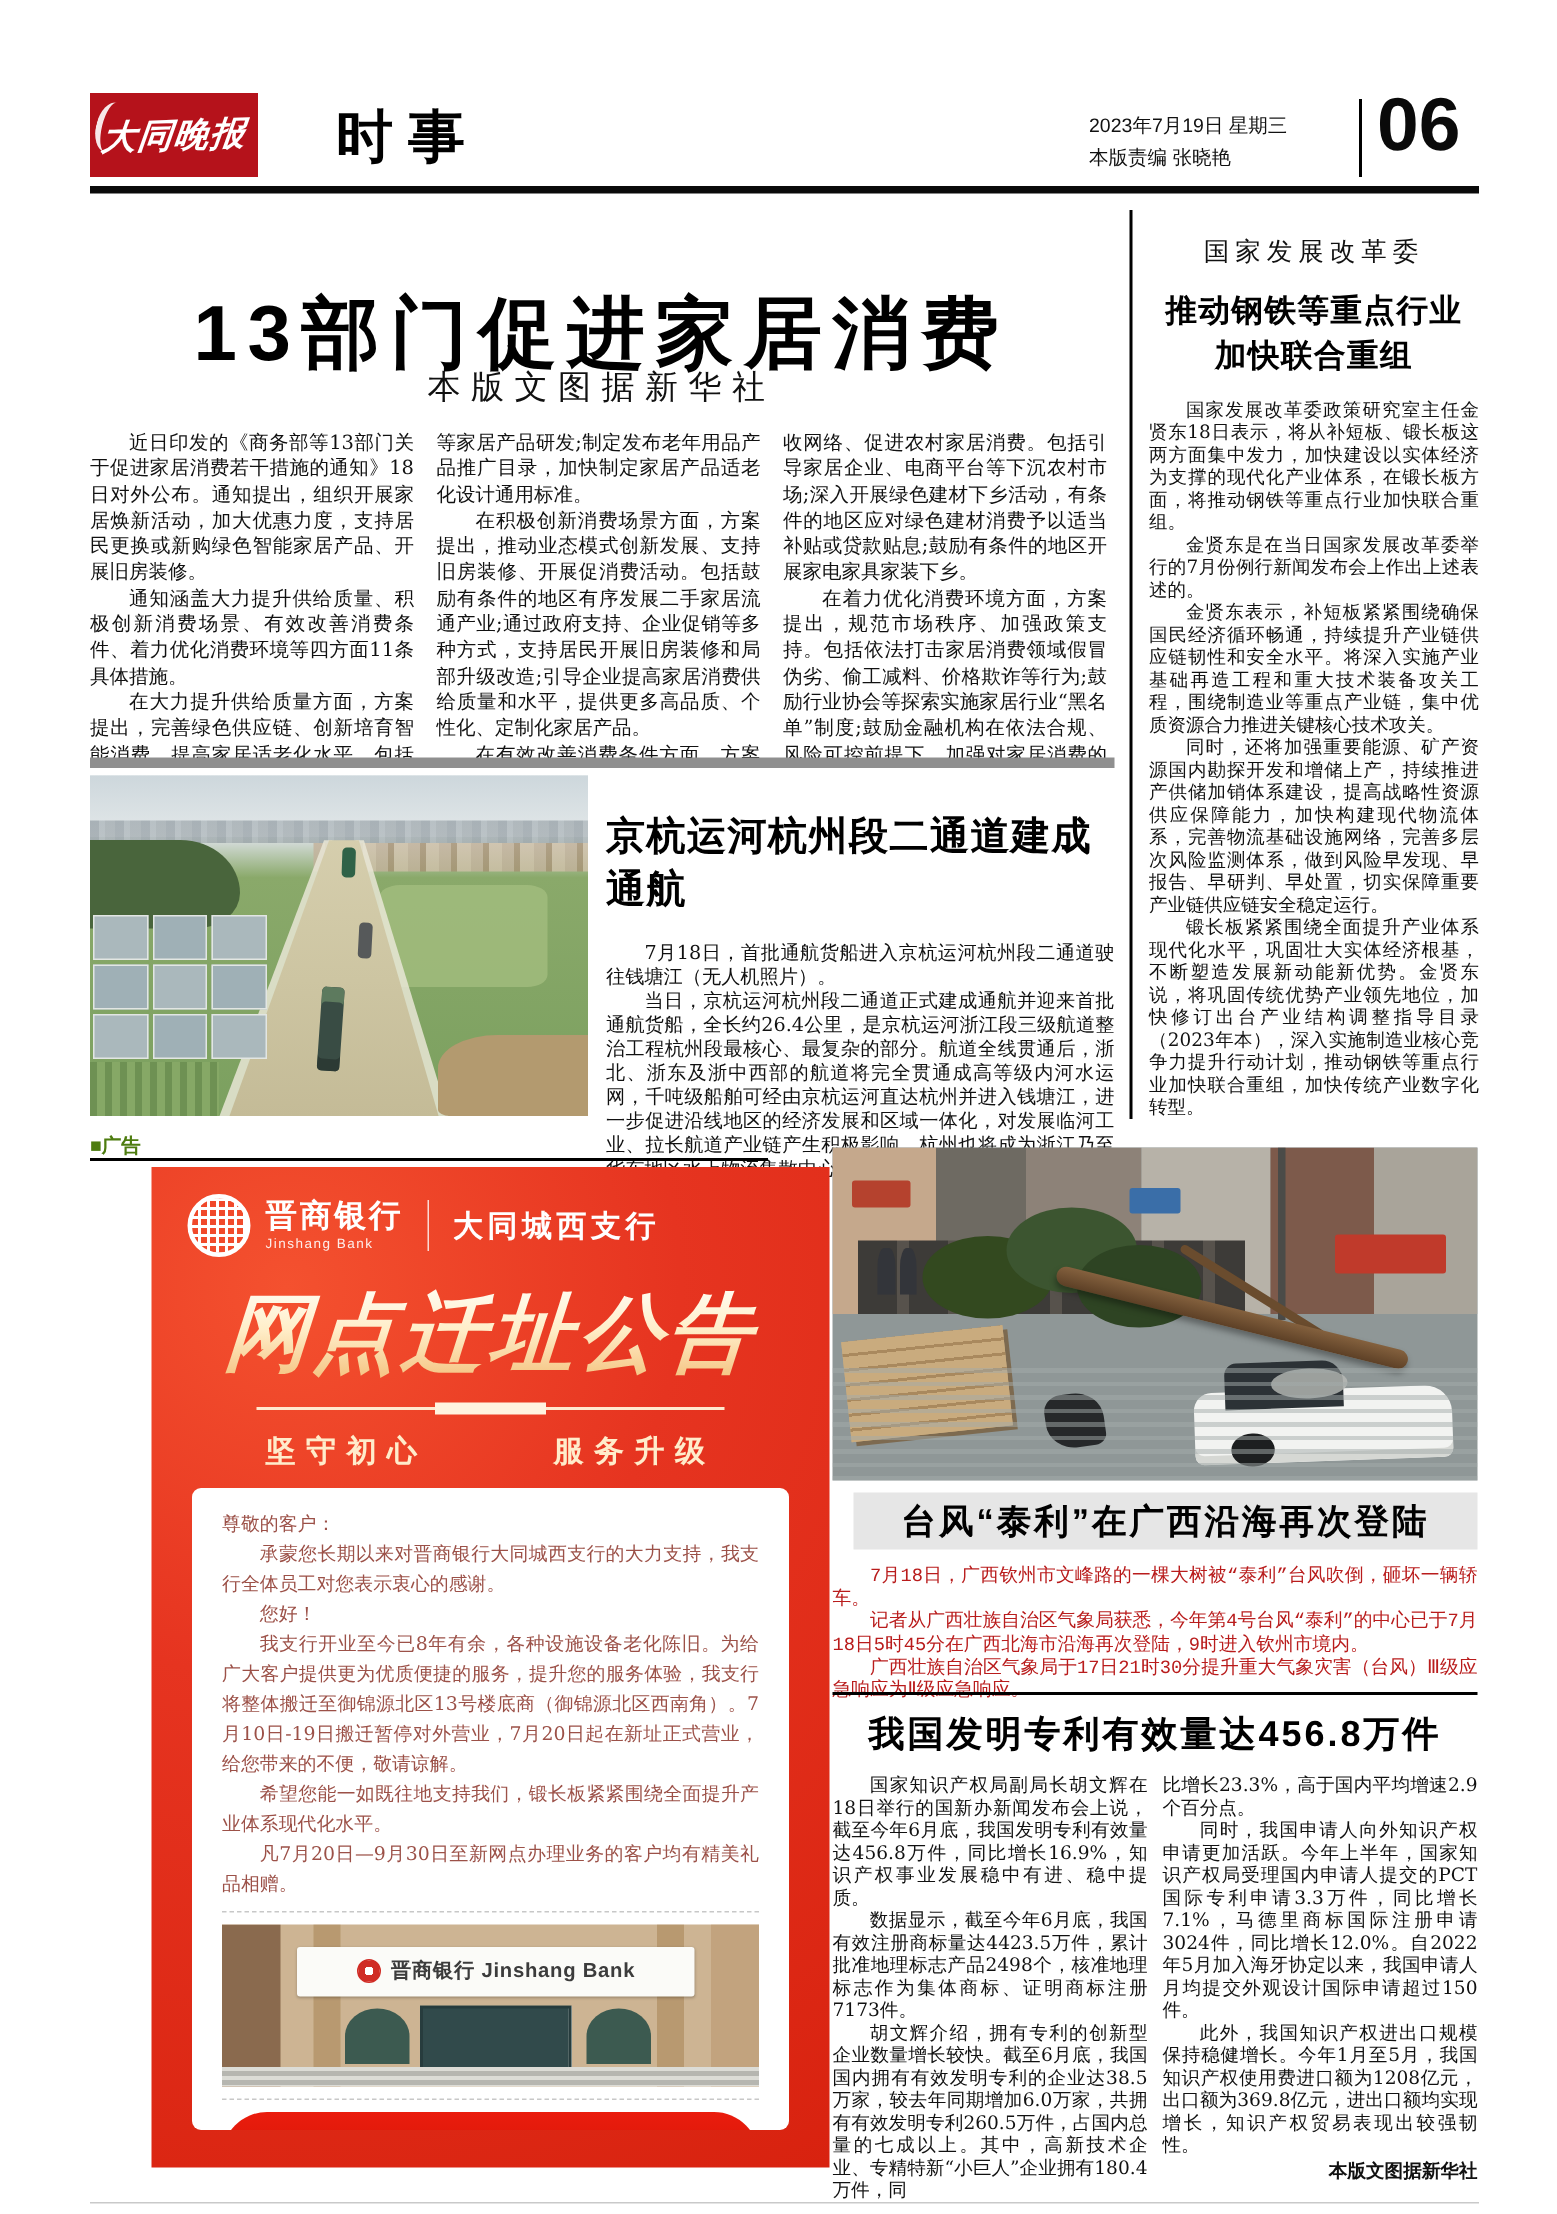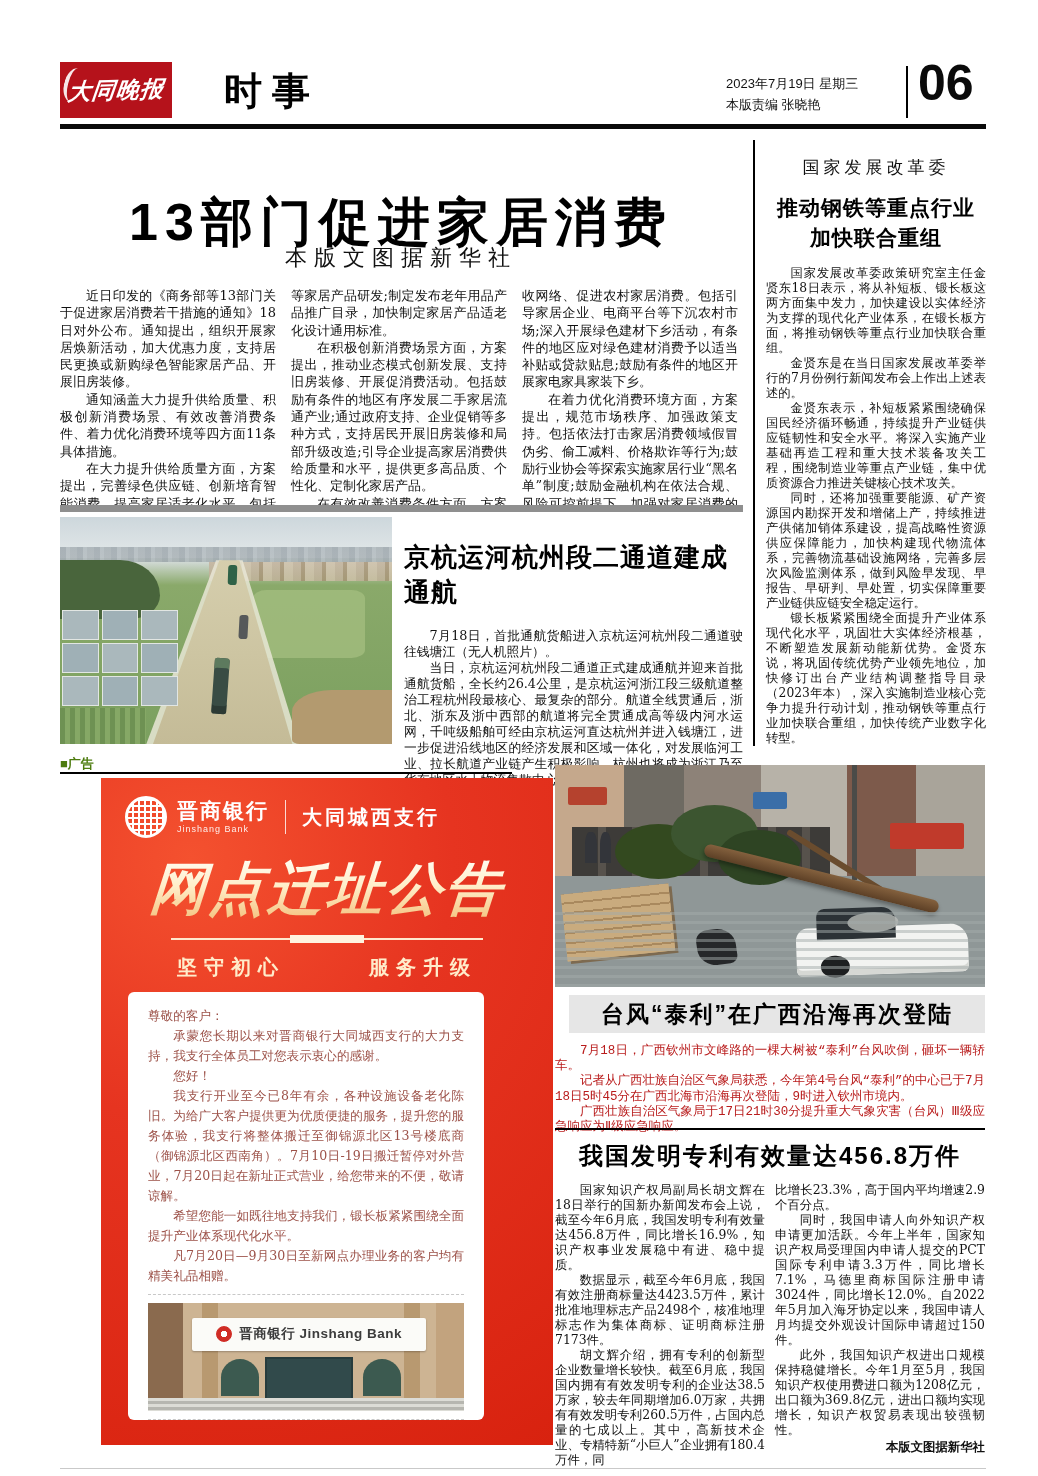--- a/index.html
+++ b/index.html
@@ -85,21 +85,21 @@
   .ad-brand-div{width:1px;height:34px;background:rgba(255,255,255,.8);margin:0 6px;}
   .ad-branch{font-size:20px;font-weight:700;letter-spacing:3px;}
   .ad-title{position:absolute;left:0;top:74px;width:100%;text-align:center;font-size:56px;font-weight:900;font-style:italic;
     letter-spacing:3px;transform:skewX(-4deg);
     background:linear-gradient(180deg,#fffdf5 5%,#ffeec9 45%,#f3bd77 95%);-webkit-background-clip:text;background-clip:text;color:transparent;}
   .ad-line{position:absolute;left:70px;top:157px;width:312px;height:8px;}
   .ad-line::before{content:"";position:absolute;left:0;top:3px;width:100%;height:2px;background:#ffe9cf;}
   .ad-line::after{content:"";position:absolute;left:38%;top:0;width:24%;height:8px;background:#fff3df;}
   .ad-slogan{position:absolute;left:76px;top:176px;width:300px;display:flex;justify-content:space-between;
     color:#ffeccb;font-size:20px;font-weight:800;letter-spacing:7px;}
-  .ad-card{position:absolute;left:27px;top:214px;width:356px;height:428px;background:#fff;border-radius:6px;
+  .ad-card{position:absolute;left:27px;top:214px;width:398px;height:428px;background:#fff;border-radius:6px;
     box-sizing:border-box;padding:14px 20px;overflow:hidden;}
   .ad-letter{font-family:"DejaVu Serif", serif;font-size:12.6px;line-height:20px;color:#9c5148;text-align:justify;}
   .ad-letter p{margin:0;text-indent:2em;}
   .ad-letter p.salut{text-indent:0;}
   .ad-dash{border-top:1px dashed #c8c8c8;margin:8px 0;}
   .bank-photo{position:relative;width:100%;height:108px;background:#cdb493;overflow:hidden;}
   .bp-left{position:absolute;left:0;top:0;width:11%;height:100%;background:#8a6a4e;}
   .bp-right{position:absolute;right:0;top:0;width:9%;height:100%;background:#c2a37e;}
   .bp-pilaster-l{position:absolute;left:17%;top:0;width:5%;height:100%;background:#b89970;}
   .bp-pilaster-r{position:absolute;right:14%;top:0;width:5%;height:100%;background:#b89970;}

